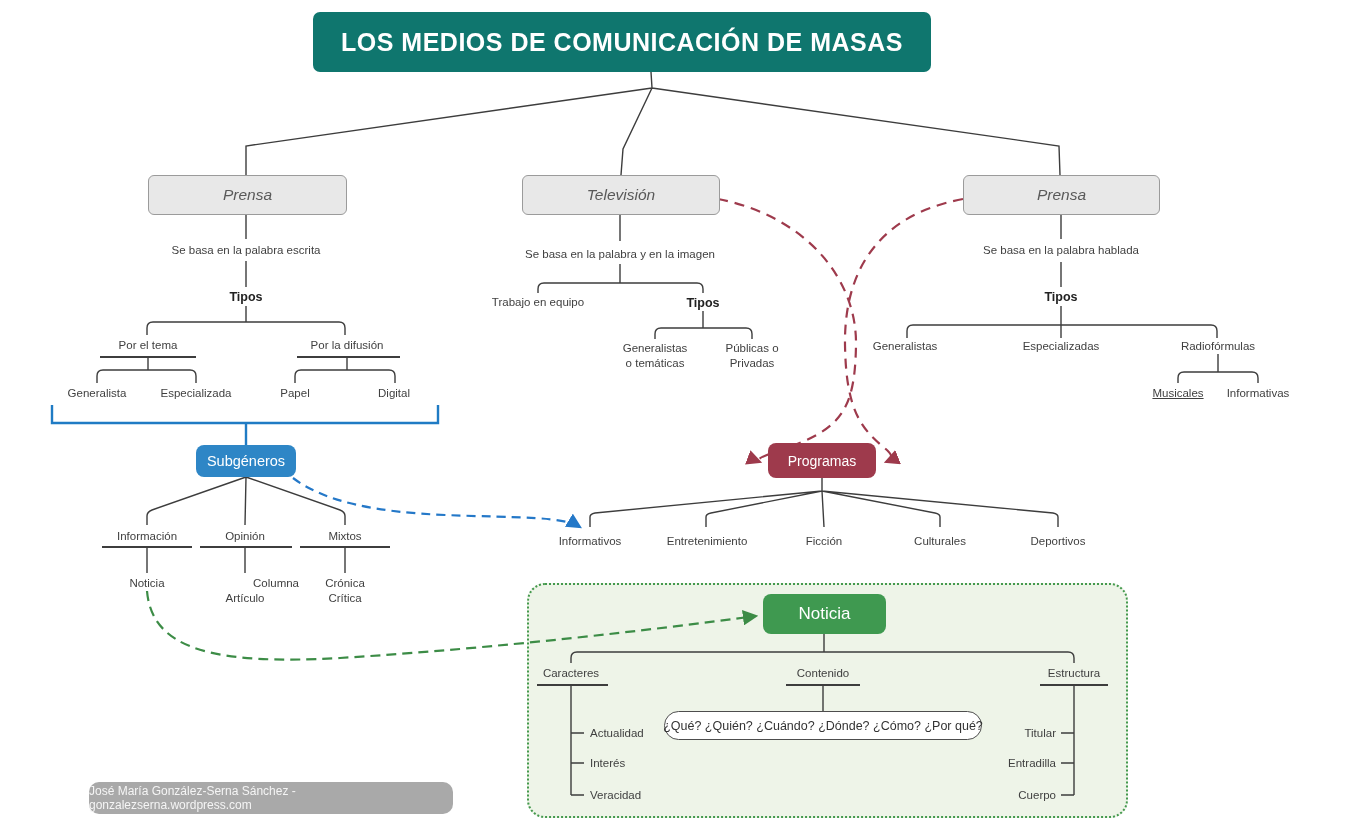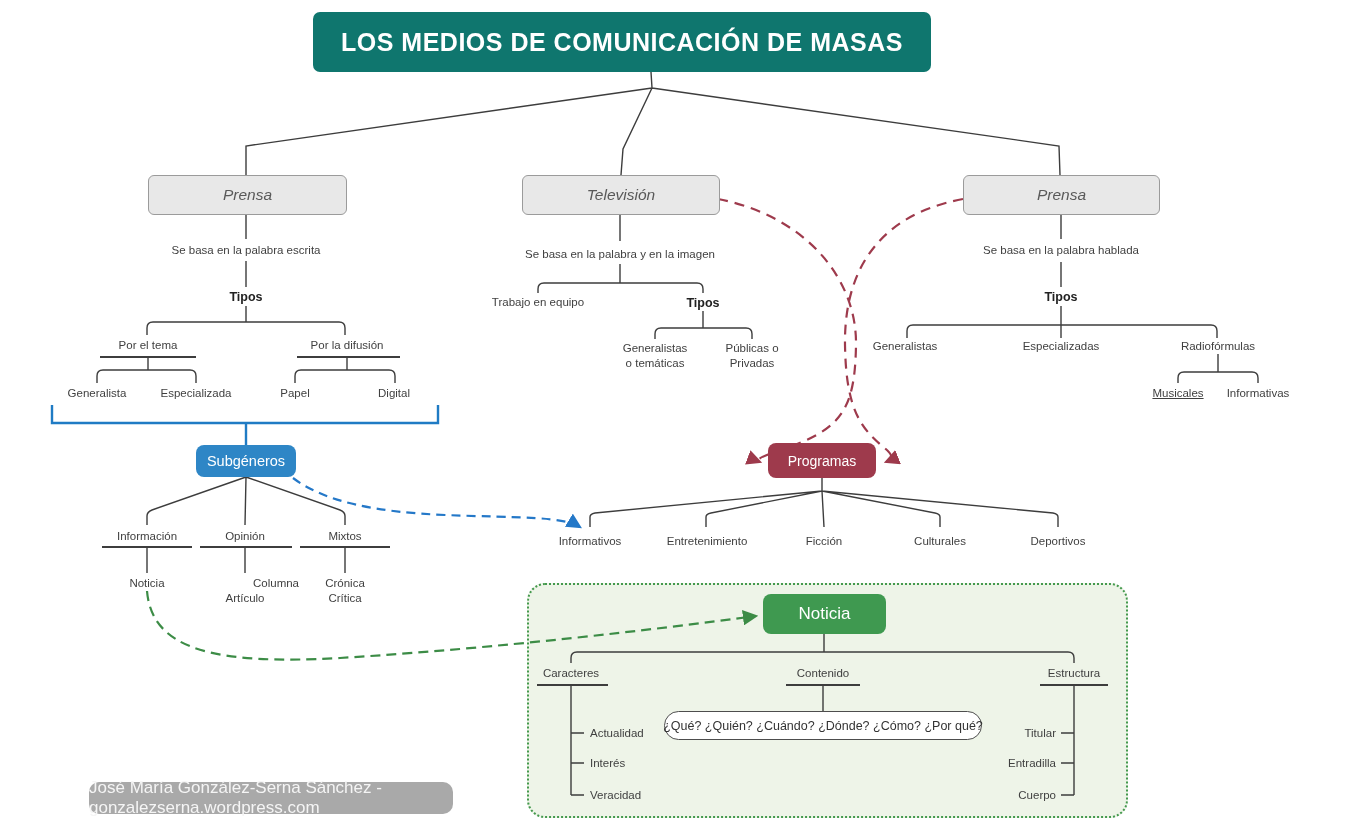--- a/index.html
+++ b/index.html
@@ -24,21 +24,21 @@
   .title-box{position:absolute;z-index:3;left:313px;top:12px;width:618px;height:60px;
         background:#0f766e;border-radius:7px;display:flex;align-items:center;justify-content:center;
         color:#ffffff;font-size:25px;font-weight:600;letter-spacing:.5px;}
   .region{position:absolute;z-index:1;left:527px;top:583px;width:601px;height:235px;
         background:#eef4e8;border:2.5px dotted #44994d;border-radius:18px;box-sizing:border-box;}
   .pill{position:absolute;z-index:3;left:664px;top:711px;width:318px;height:29px;background:#ffffff;
         border:1.5px solid #4d4d4d;border-radius:15px;display:flex;align-items:center;
         justify-content:center;font-size:12.5px;color:#333;box-sizing:border-box;white-space:nowrap;}
   .credit{position:absolute;z-index:3;left:89px;top:782px;width:364px;height:32px;background:#a9a9a9;
         border-radius:10px;display:flex;align-items:center;justify-content:center;
-        font-size:17px;color:#f5f5f5;}
+        font-size:12px;color:#f5f5f5;}
 </style>
 </head>
 <body>
 
 <div class="stage">
 
   <div class="region"></div>
 
   <svg width="1350" height="836" viewBox="0 0 1350 836">
     <defs>

